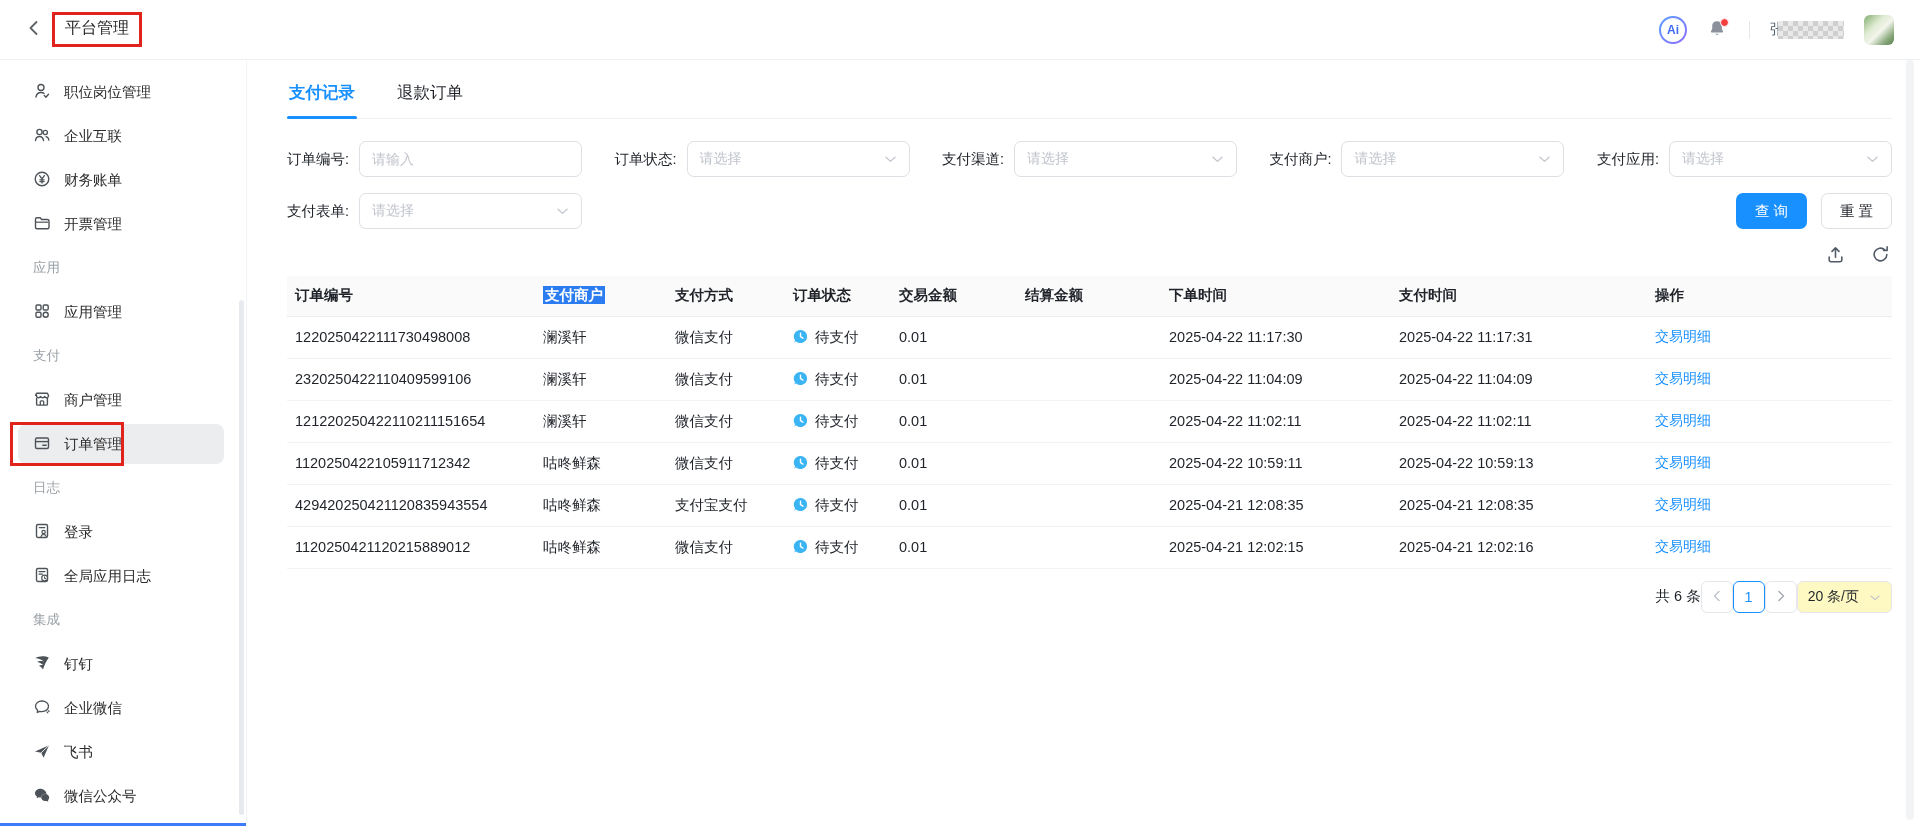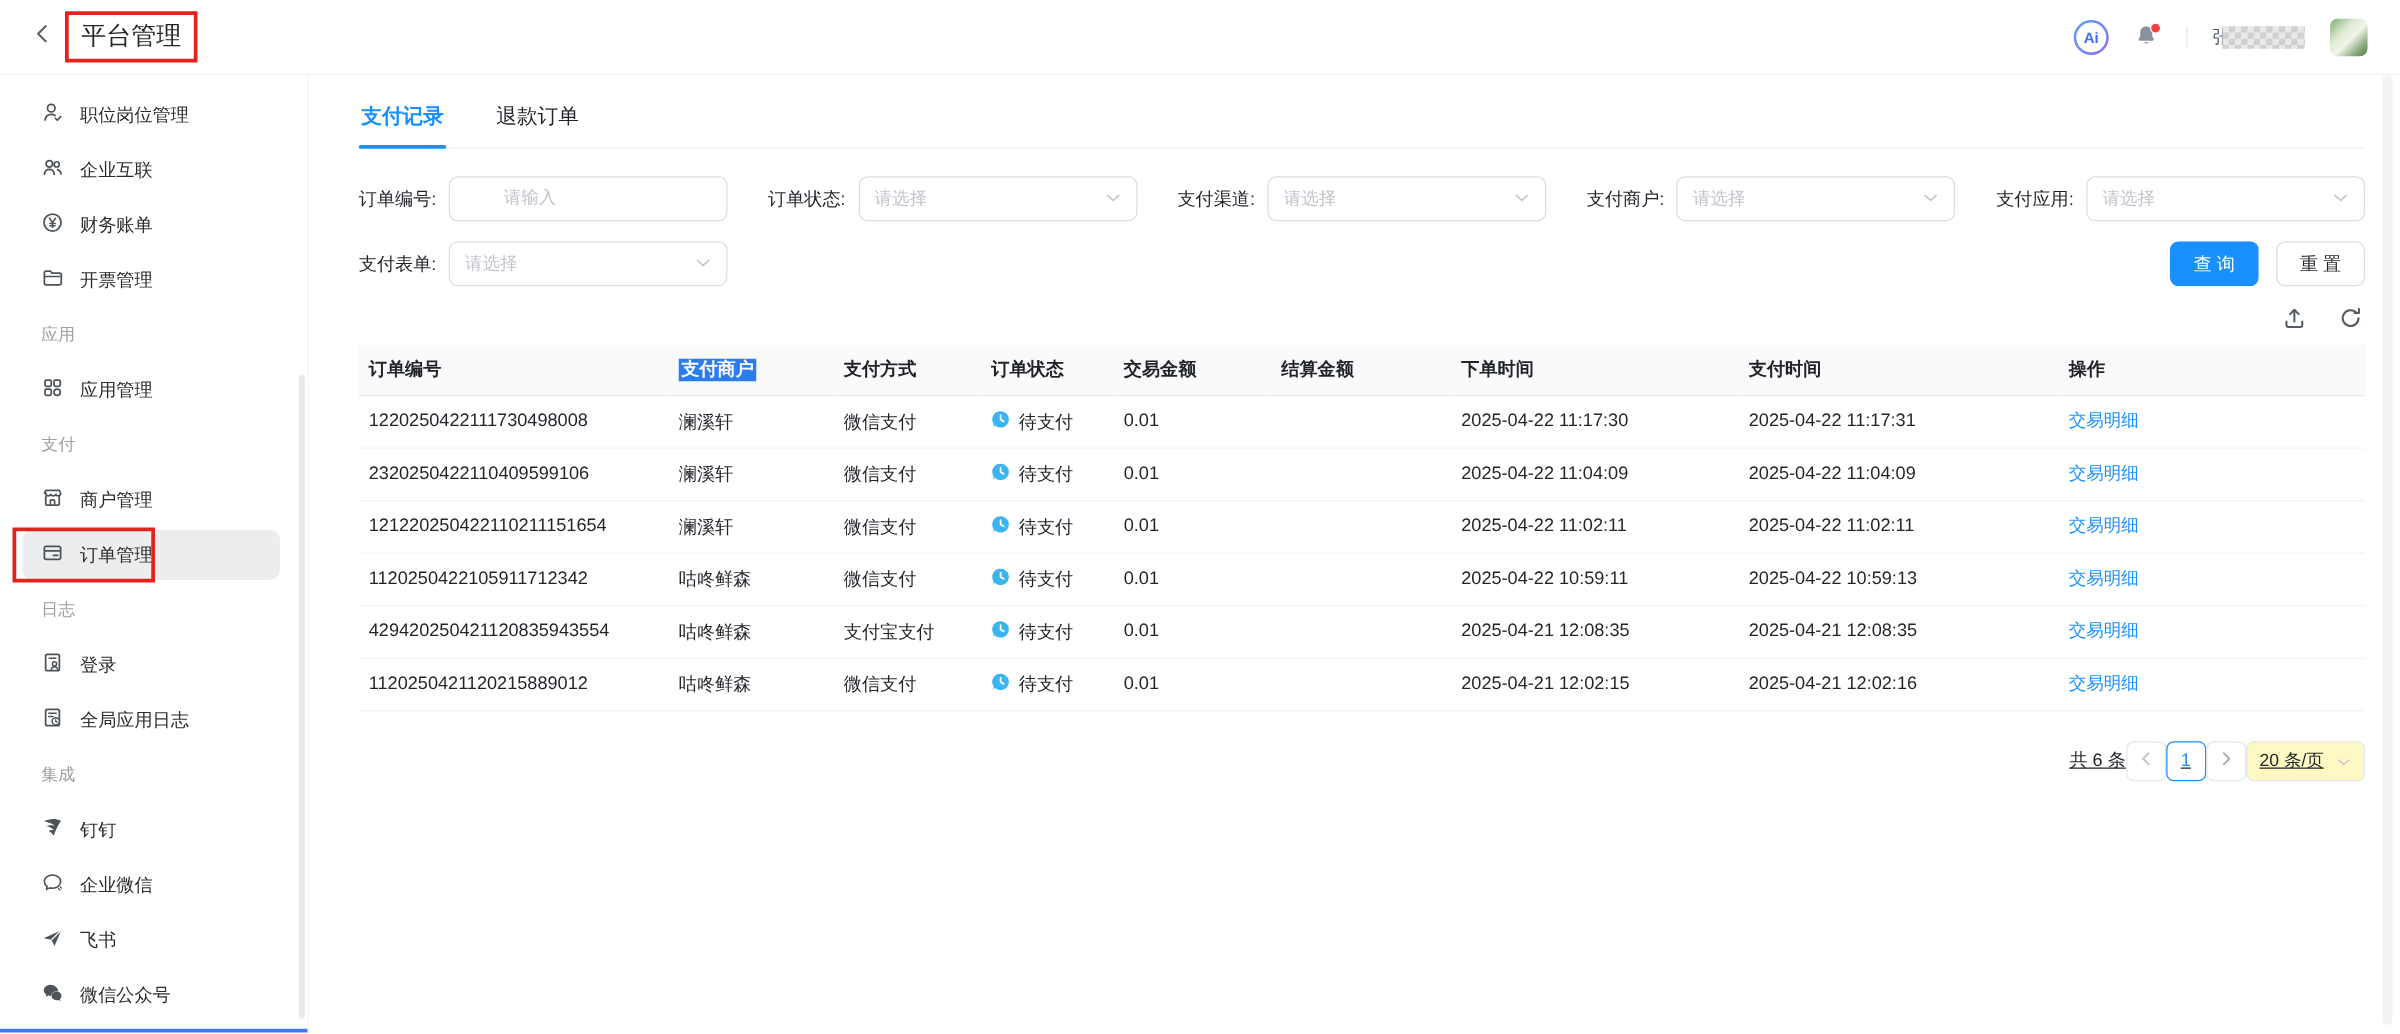--- a/index.html
+++ b/index.html
@@ -11,21 +11,21 @@
   .page { width:1920px; height:827px; position:relative; background:#fff; }
 
   
   .topbar {
     height:60px; display:flex; align-items:center; justify-content:space-between;
     padding:0 26px 0 24px; border-bottom:1px solid #eef0f2; background:#fff;
   }
   .topbar-left { display:flex; align-items:center; }
   .back-btn { display:flex; align-items:center; cursor:pointer; }
   .title-box { border:3px solid #e0241b; padding:3px 10px 5px; margin-left:8px; }
-  .page-title { font-size:20px; font-weight:500; color:#252525; }
+  .page-title { font-size:16px; font-weight:500; color:#252525; }
   .topbar-right { display:flex; align-items:center; gap:20px; }
   .ai-badge { width:28px; height:28px; border-radius:50%; background:linear-gradient(135deg,#57a0ff,#8f6bff); display:flex; align-items:center; justify-content:center; cursor:pointer; }
   .ai-badge-inner { width:24px; height:24px; border-radius:50%; background:#fff; display:flex; align-items:center; justify-content:center; color:#3f6bf5; font-size:12px; font-weight:700; }
   .bell-wrap { position:relative; width:22px; height:22px; cursor:pointer; }
   .bell-dot { position:absolute; top:-1px; right:0px; width:9px; height:9px; border-radius:50%; background:#f53f3f; border:1.5px solid #fff; }
   .v-divider { width:1px; height:18px; background:#e5e6eb; }
   .user-chip { display:flex; align-items:center; cursor:pointer; }
   .user-char { font-size:15px; color:#4e5969; }
   .mosaic { width:66px; height:18px; margin-left:-7px;
     background-image:
@@ -57,42 +57,42 @@
   .tab.active::after { content:""; position:absolute; left:0; right:0; bottom:-1px; height:3px; background:#1890ff; border-radius:2px; }
 
   
   .filters { margin-top:22px; }
   .filter-row { display:flex; align-items:center; }
   .filter-row.row1 { justify-content:space-between; margin-bottom:16px; }
   .filter-row.row2 { justify-content:space-between; }
   .field { display:flex; align-items:center; gap:10px; }
   .field-label { font-size:14.5px; color:#1f2329; white-space:nowrap; }
   .control { width:223px; height:36px; border:1px solid #dcdfe4; border-radius:7px; display:flex; align-items:center; justify-content:space-between; padding:0 12px; background:#fff; cursor:pointer; }
-  .control input { border:none; outline:none; width:100%; font-size:14px; color:#1f2329; font-family:Liberation Mono, monospace; background:transparent;margin-left:31px; }
+  .control input { border:none; outline:none; width:100%; font-size:14px; color:#1f2329; font-family:Liberation Sans, sans-serif; background:transparent; }
   .control input::placeholder { color:#c0c4cc; }
   .ph { color:#c0c4cc; font-size:14px; }
   .btn-group { display:flex; gap:14px; }
   .btn { height:36px; padding:0 18px; border-radius:7px; font-size:14.5px; display:flex; align-items:center; cursor:pointer; border:1px solid transparent; white-space:nowrap; }
   .btn-primary { background:#1890ff; color:#fff; }
   .btn-default { background:#fff; border-color:#dcdfe4; color:#1f2329; }
 
   
   .toolbar-icons { display:flex; justify-content:flex-end; gap:26px; margin:16px 2px 12px 0; }
   .tool-icon { cursor:pointer; display:flex; }
 
   
   table { width:100%; border-collapse:collapse; table-layout:fixed; }
   thead th { background:#fafafa; height:40px; text-align:left; font-weight:700; font-size:14.5px; color:#1f2329; padding-left:8px; border-bottom:1px solid #ececee; }
   tbody td { height:42px; font-size:14.5px; color:#1f2329; padding-left:8px; border-bottom:1px solid #f2f3f5; overflow:hidden; white-space:nowrap; }
   .th-hl { background:#2b7cf0; color:#fff; padding:1px 2px; }
   .status { display:inline-flex; align-items:flex-end; gap:7px; }
   .link { color:#1890ff; font-size:14px; cursor:pointer; text-decoration:none; }
 
   
-  .pagination { display:flex; justify-content:flex-end; align-items:center; gap:0; margin-top:24px; font-size:14.5px; color:#1f2329;text-decoration:underline; }
+  .pagination { display:flex; justify-content:flex-end; align-items:center; gap:0; margin-top:12px; font-size:14.5px; color:#1f2329; }
   .pg-btn { width:32px; height:32px; border:1px solid #e5e6eb; border-radius:6px; display:flex; align-items:center; justify-content:center; background:#fff; cursor:pointer; }
   .pg-btn.current { border-color:#1890ff; color:#1890ff; }
   .pg-size { height:32px; border:1px solid #e5e6eb; border-radius:6px; display:flex; align-items:center; gap:10px; padding:0 10px; background:#fef9c3; cursor:pointer; font-size:14px; }
 
   .window-scrollbar { position:absolute; top:60px; right:6px; width:8px; height:760px; background:#f1f3f5; border-radius:4px; cursor:pointer; }
 </style>
 </head>
 <body>
 
 <div class="page">

